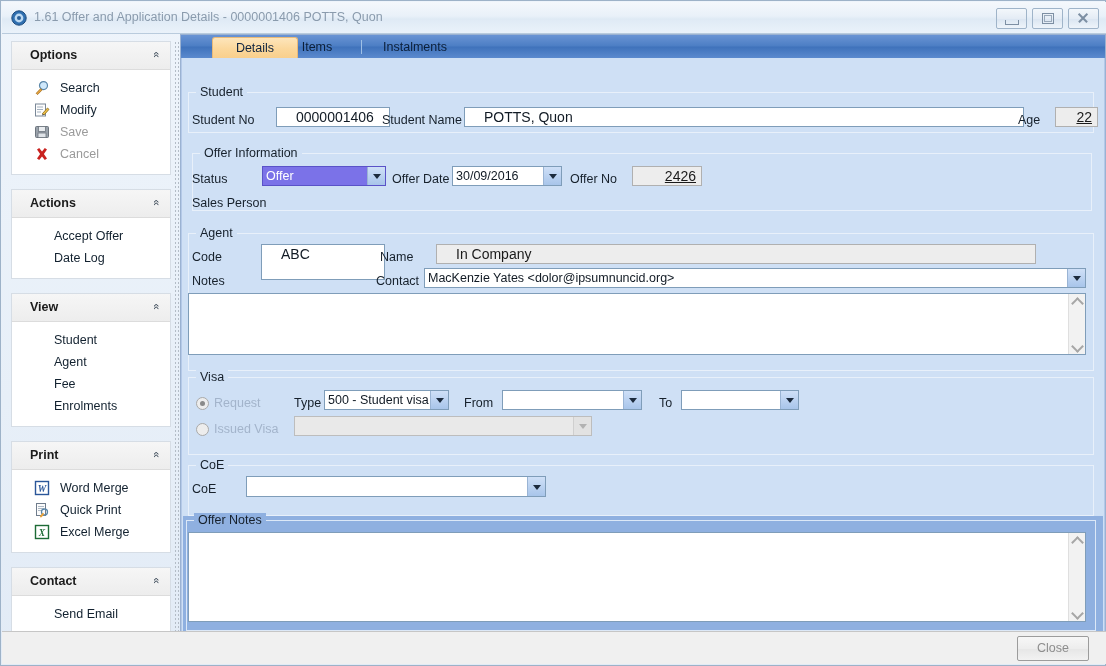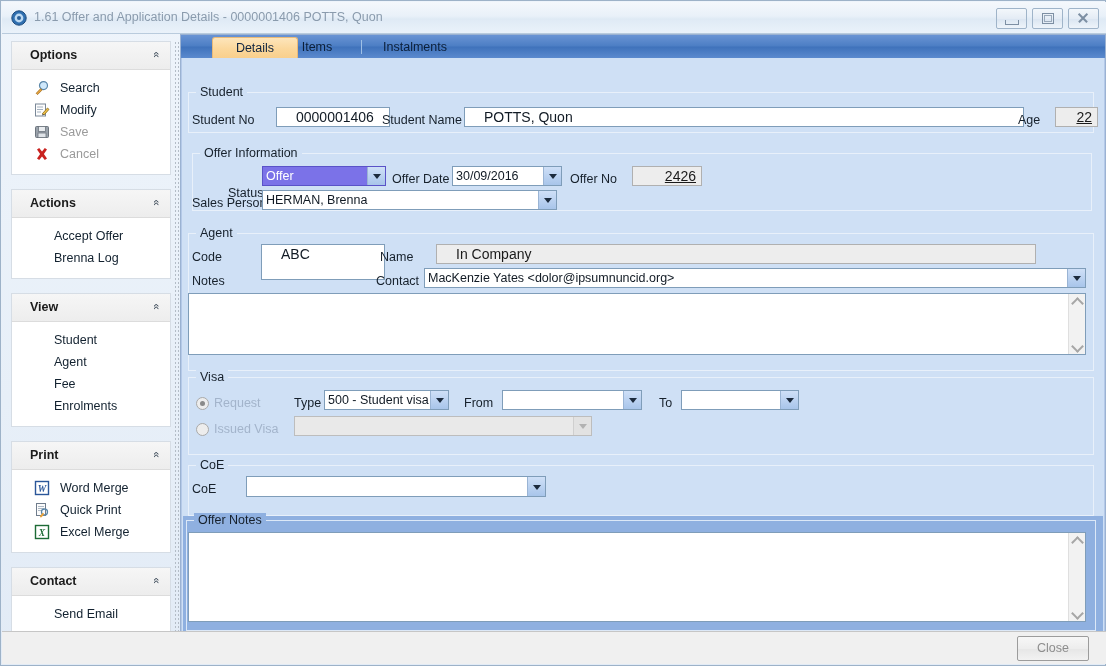--- a/index.html
+++ b/index.html
@@ -302,21 +302,21 @@
     <div class="panel">
       <div class="panel-head">
         <span class="panel-title">Actions</span>
         <span class="chev" style="transform:rotate(90deg);">«</span>
       </div>
       <div class="panel-body">
         <div class="item ind">
           <span class="lbl">Accept Offer</span>
         </div>
         <div class="item ind">
-          <span class="lbl">Brenna Log</span>
+          <span class="lbl">Date Log</span>
         </div>
       </div>
     </div>
 
     <div class="panel">
       <div class="panel-head">
         <span class="panel-title">View</span>
         <span class="chev" style="transform:rotate(90deg);">«</span>
       </div>
       <div class="panel-body">
@@ -413,39 +413,35 @@
       </div>
       <span class="lab" style="left:836px; top:55px;">Age</span>
       <div class="fld ro num" style="left:861px; top:49px; width:43px; height:20px;">
         <span>22</span>
       </div>
 
       <div class="grp" style="left:10px; top:88px; width:900px; height:65px;">
         <div class="grp-frame" style="border-color:#e8f0fa;"></div>
         <span class="grp-cap grp-cap-bg">Offer  Information</span>
       </div>
-      <span class="lab" style="left:10px; top:128px;padding-left:36px;">Status</span>
+      <span class="lab" style="left:10px; top:114px;">Status</span>
       <div class="combo sel" style="left:80px; top:108px; width:124px; height:20px;">
         <span class="val">Offer</span>
         <span class="btn"></span>
       </div>
       <span class="lab" style="left:210px; top:114px;">Offer Date</span>
       <div class="combo" style="left:270px; top:108px; width:110px; height:20px;">
         <span class="val">30/09/2016</span>
         <span class="btn"></span>
       </div>
       <span class="lab" style="left:388px; top:114px;">Offer No</span>
       <div class="fld ro num" style="left:438px; top:108px; width:70px; height:20px;">
         <span>2426</span>
       </div>
       <span class="lab" style="left:10px; top:138px;">Sales Person</span>
-      <div class="combo" style="left:80px; top:132px; width:295px; height:20px;">
-        <span class="val">HERMAN, Brenna</span>
-        <span class="btn"></span>
-      </div>
 
       <div class="grp" style="left:6px; top:168px; width:906px; height:145px;">
         <div class="grp-frame" style="border-color:#e8f0fa;"></div>
         <span class="grp-cap grp-cap-bg">Agent</span>
       </div>
       <span class="lab" style="left:10px; top:192px;">Code</span>
       <div class="fld" style="left:67px; top:186px; width:124px; height:36px;">
         <span>ABC</span>
       </div>
       <span class="lab" style="left:198px; top:192px;">Name</span>

